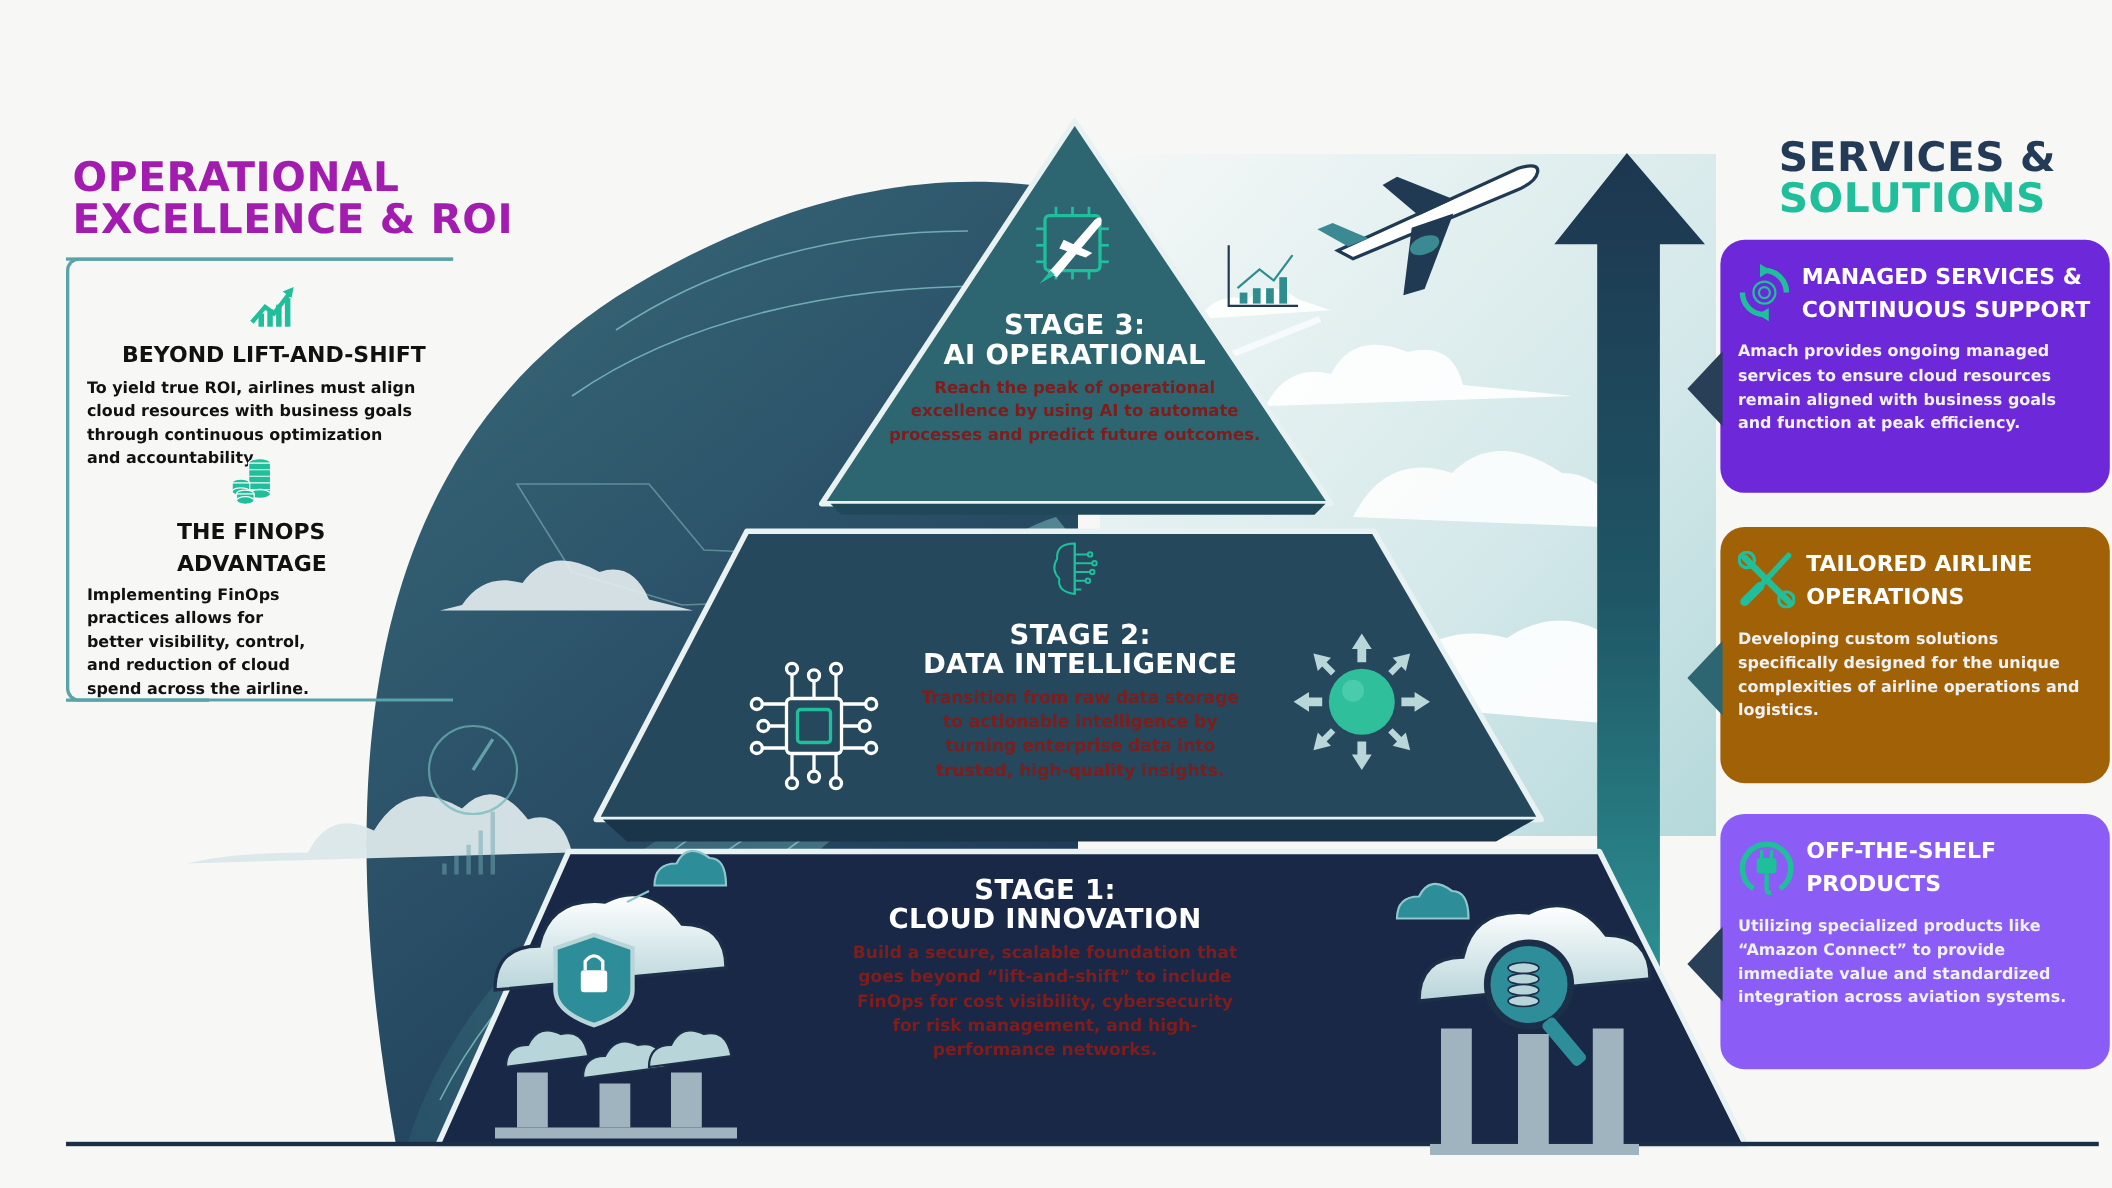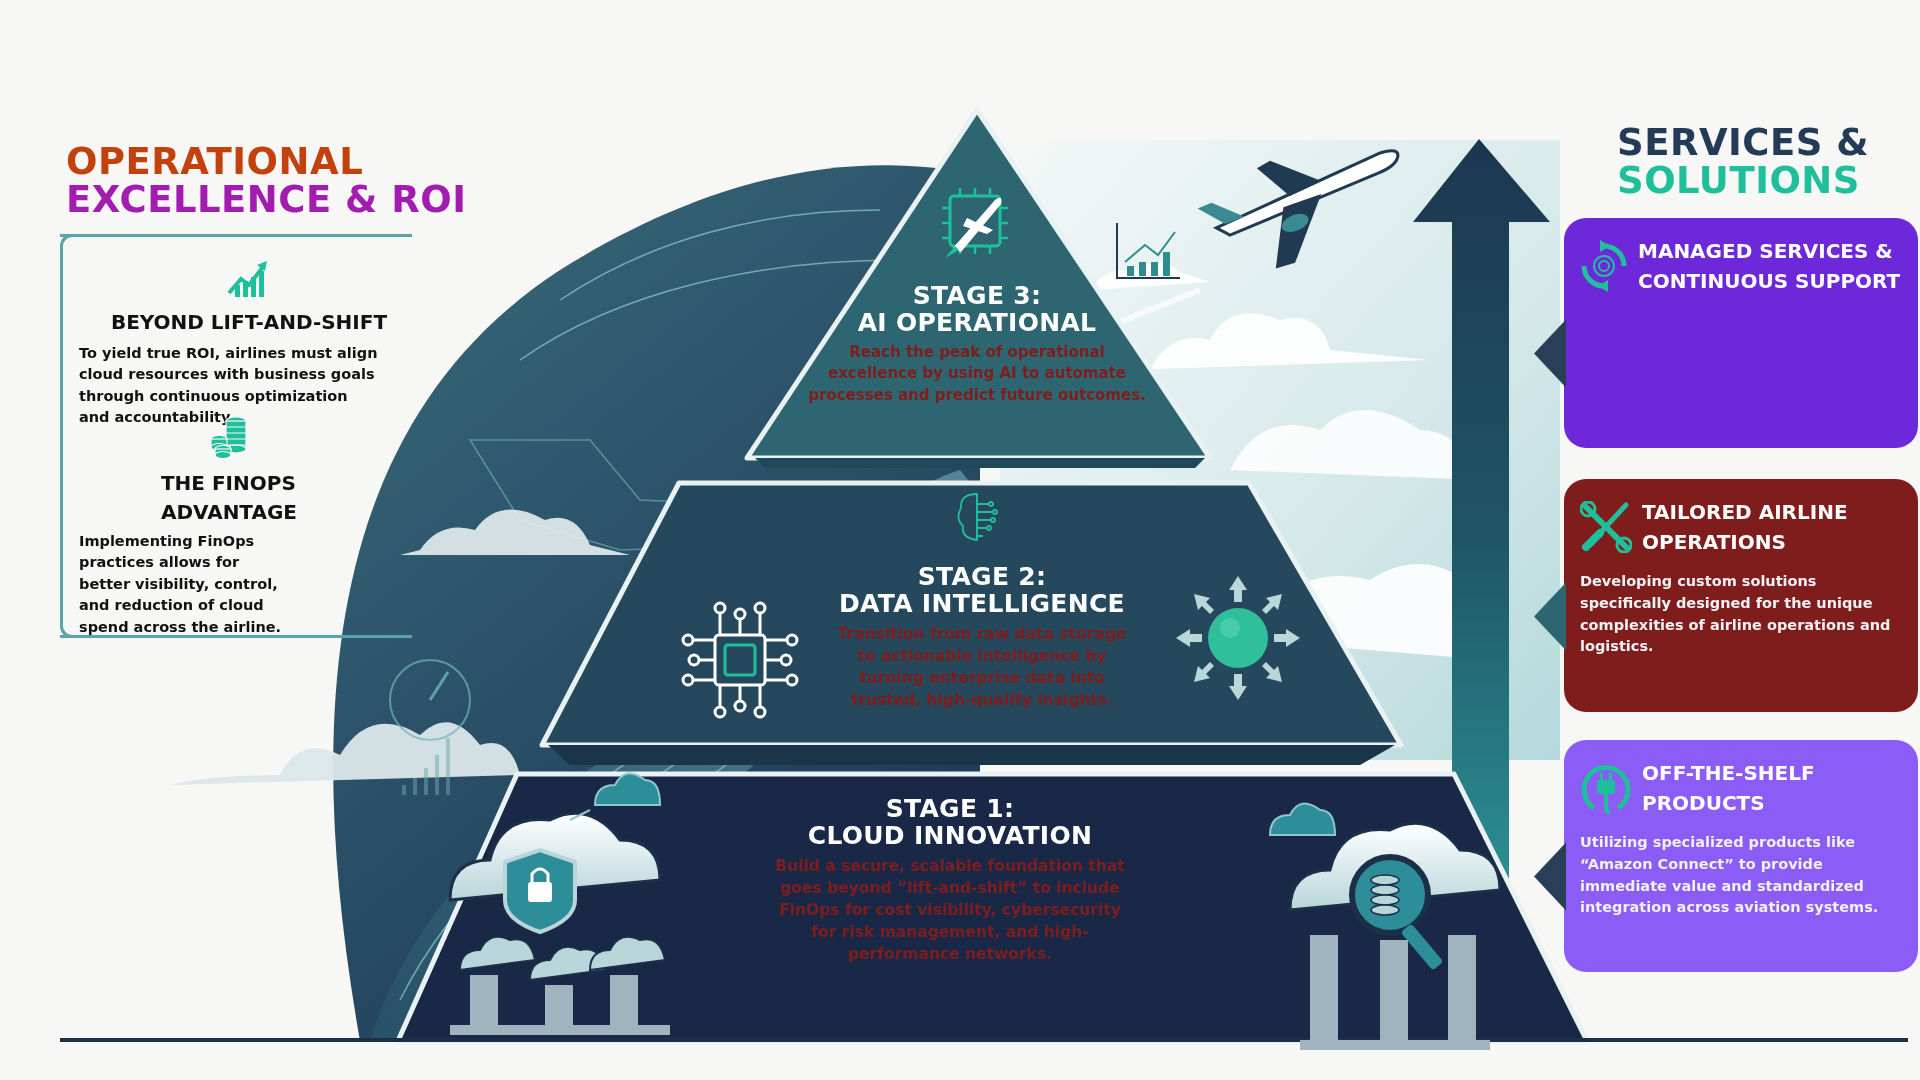--- a/index.html
+++ b/index.html
@@ -8,21 +8,21 @@
     background: #f7f8f6;
     font-family: "DejaVu Sans", sans-serif;
     position: relative;
     color: #111;
   }
   .abs { position: absolute; }
   .bg-svg { position: absolute; left: 0; top: 0; width: 1920px; height: 1080px; }
 
   
   .left-title { left: 66px; top: 143px; font-weight: 800; line-height: 1.02; letter-spacing: 0.5px; }
-  .left-title .l1 { color: #c2410c; font-size: 37px; display:block; }
+  .left-title .l1 { color: #a21caf; font-size: 37px; display:block; }
   .left-title .l2 { color: #a21caf; font-size: 37px; display:block; }
 
   .left-box {
     left: 60px; top: 234px; width: 352px; height: 404px;
     border: 3px solid #5aa3a8; border-right: none; border-radius: 12px 0 0 12px;
   }
   .left-box::before {
     content:""; position:absolute; left:-3px; top:-3px; width: 352px; height:3px; background:#5aa3a8;
   }
   .left-box::after {
@@ -338,23 +338,24 @@
       <path d="M20 0 L30 6 L20 12 Z" fill="#1fbf9b"></path>
         <path d="M28 40 L18 46 L28 52 Z" fill="#1fbf9b"></path>
       <circle cx="24" cy="26" r="10" stroke="#1fbf9b" stroke-width="2" fill="none"></circle>
       <circle cx="24" cy="26" r="5" stroke="#1fbf9b" stroke-width="2" fill="none"></circle>
     </svg>
     <div class="card-head-text">
       <div>MANAGED SERVICES &amp;</div>
       <div>CONTINUOUS SUPPORT</div>
     </div>
   </div>
-</div>
-
-<div class="card" style="top:479px; height:233px; background:#7f1d1d; --cc:#2d6670;">
+  <div class="card-body" style="margin-top:14px;">Amach provides ongoing managed services to ensure cloud resources remain aligned with business goals and function at peak efficiency.</div>
+</div>
+
+<div class="card" style="top:479px; height:233px; background:#a16207; --cc:#2d6670;">
   <div class="card-head">
     <svg width="52" height="52" viewBox="0 0 52 52">
       <path d="M6 6 L46 46" stroke="#1fbf9b" stroke-width="6" stroke-linecap="round"></path>
       <circle cx="8" cy="8" r="7" stroke="#1fbf9b" stroke-width="3" fill="none"></circle>
       <circle cx="44" cy="44" r="7" stroke="#1fbf9b" stroke-width="3" fill="none"></circle>
       <path d="M46 4 L20 32" stroke="#1fbf9b" stroke-width="5" stroke-linecap="round"></path>
       <path d="M20 32 L6 46" stroke="#1fbf9b" stroke-width="8" stroke-linecap="round"></path>
     </svg>
     <div class="card-head-text">
       <div>TAILORED AIRLINE</div>

